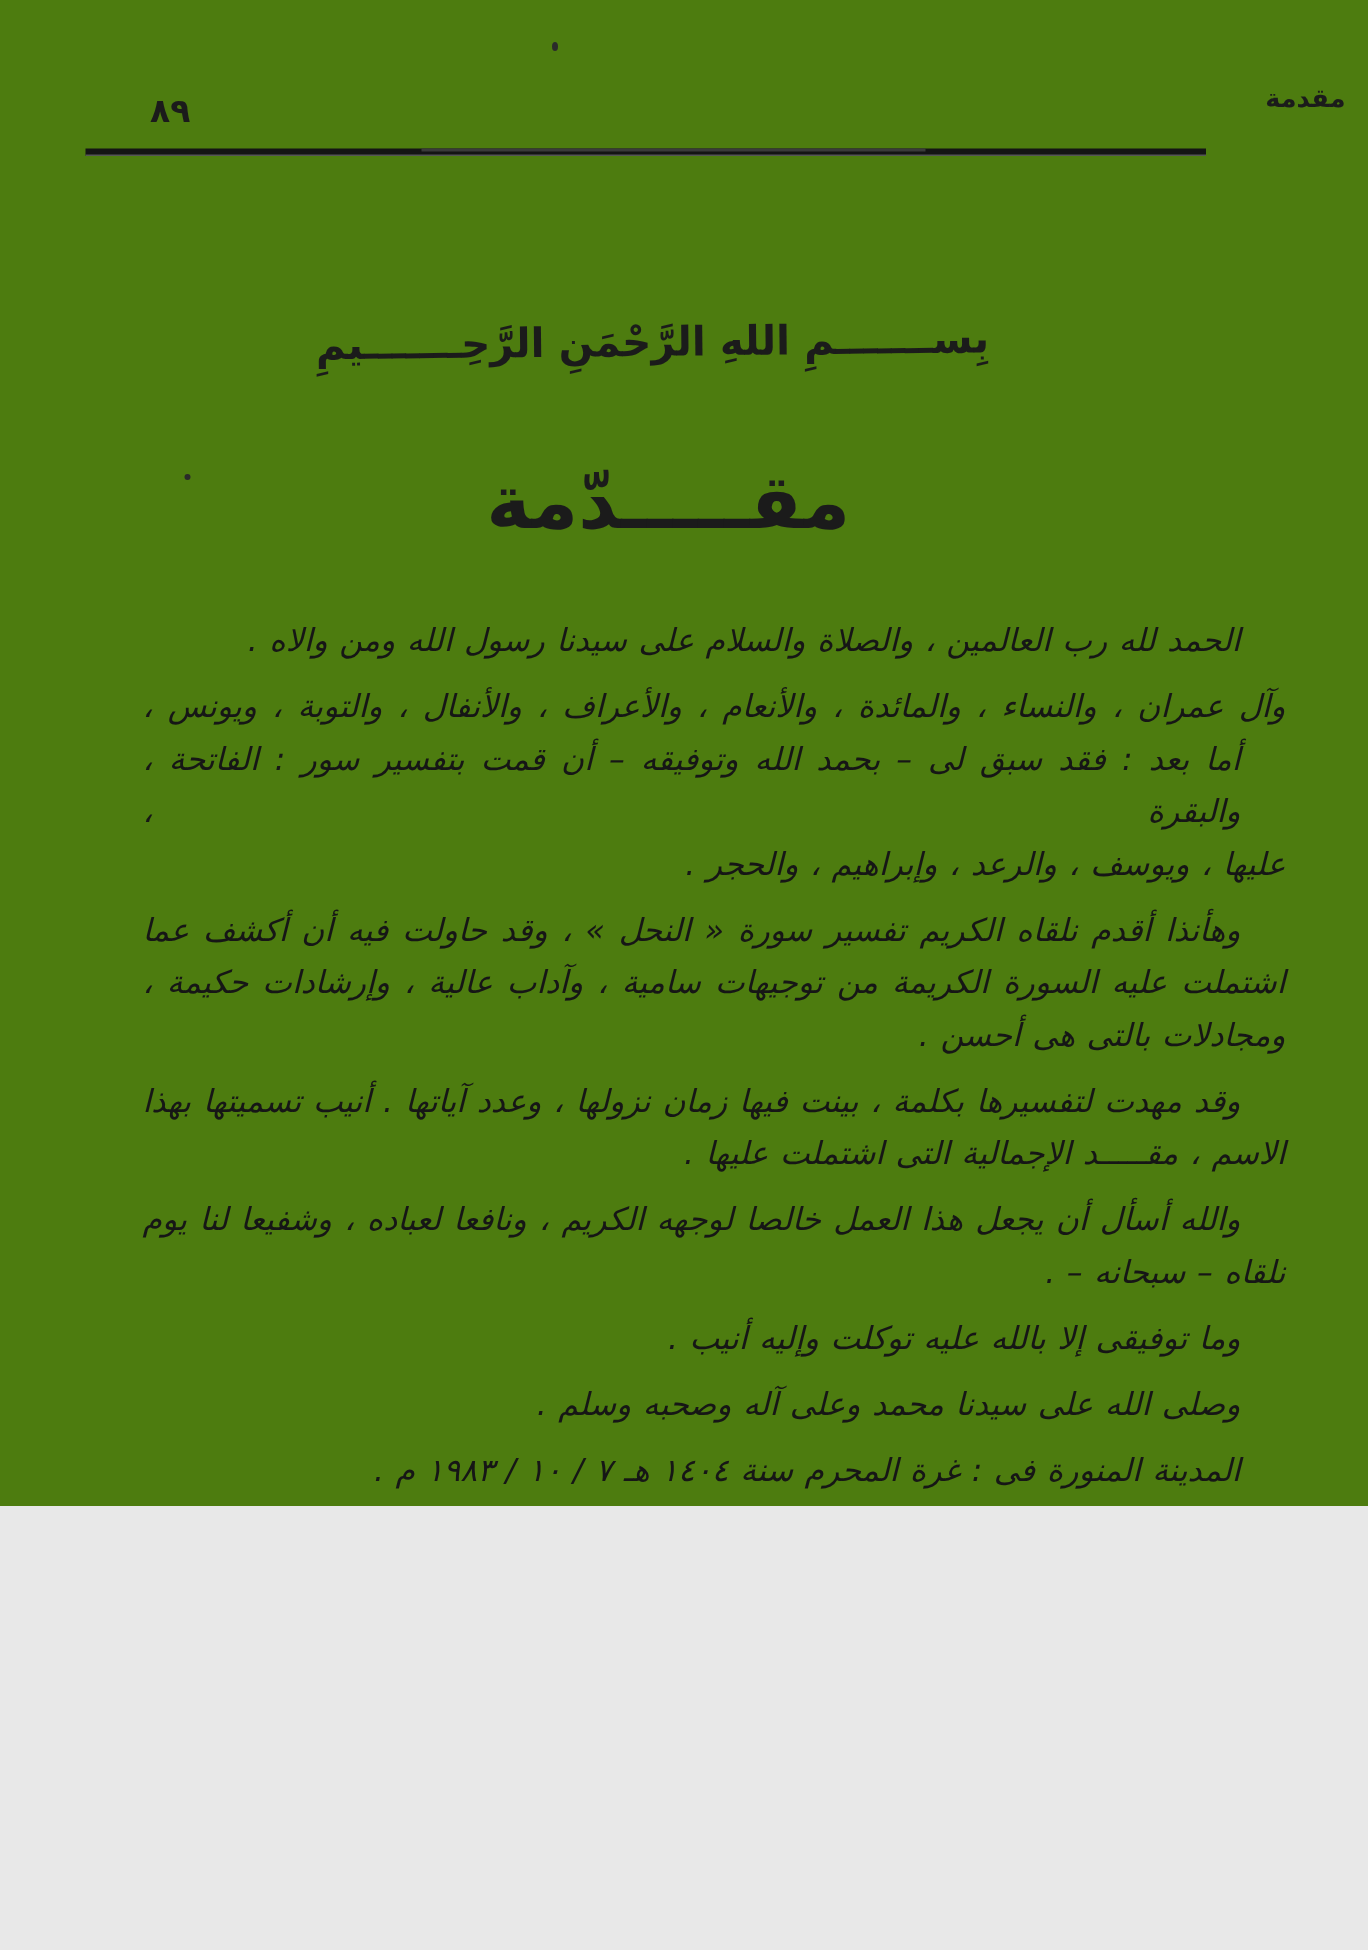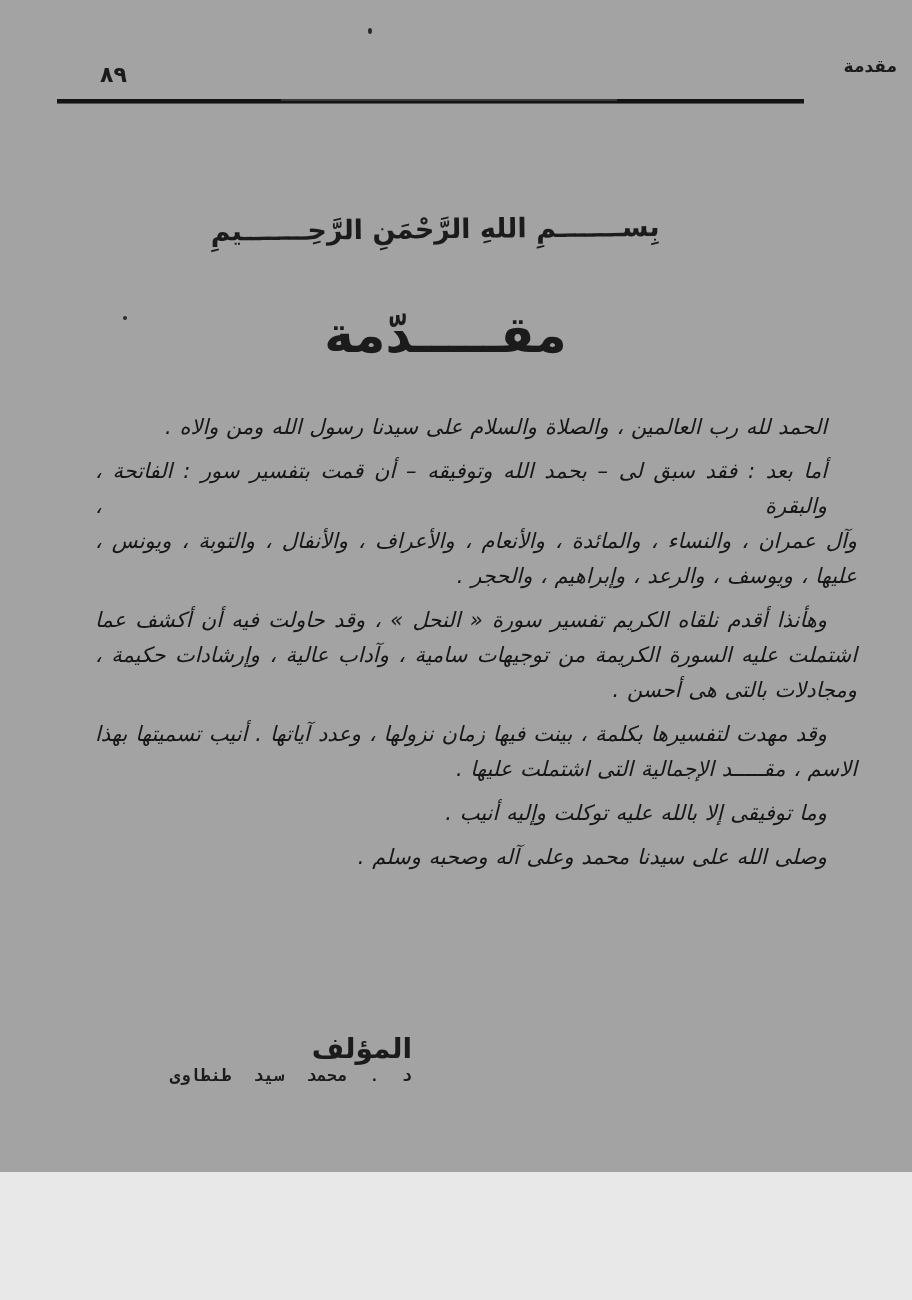--- a/index.html
+++ b/index.html
@@ -3,22 +3,22 @@
 <meta charset="utf-8">
 <style>
   html, body { margin: 0; padding: 0; }
   body {
     width: 912px; height: 1300px;
     background: #e8e8e8;
     font-family: "DejaVu Sans", sans-serif;
   }
   .page {
     position: relative;
-    width: 912px; height: 1172px;
-    background: #a3a3a3;
+    width: 912px; height: 1004px;
+    background: #4d7c0f;
     color: #1b1b1b;
     direction: rtl;
     overflow: hidden;
   }
 
   
   .page-number {
     position: absolute; top: 62px; left: 100px;
     font-size: 22px; font-weight: bold; letter-spacing: 1px;
     direction: rtl;
@@ -115,38 +115,45 @@
 
   <div class="main-title">
     <span>مقـــــدّمة</span>
   </div>
 
   <div class="body-text">
       <div class="para">
         <div class="line first last">الحمد لله رب العالمين ، والصلاة والسلام على سيدنا رسول الله ومن والاه .</div>
       </div>
       <div class="para">
+        <div class="line">وآل عمران ، والنساء ، والمائدة ، والأنعام ، والأعراف ، والأنفال ، والتوبة ، ويونس ،</div>
         <div class="line first">أما بعد : فقد سبق لى – بحمد الله وتوفيقه – أن قمت بتفسير سور : الفاتحة ، والبقرة ،</div>
-        <div class="line">وآل عمران ، والنساء ، والمائدة ، والأنعام ، والأعراف ، والأنفال ، والتوبة ، ويونس ،</div>
         <div class="line last">عليها ، ويوسف ، والرعد ، وإبراهيم ، والحجر .</div>
       </div>
       <div class="para">
         <div class="line first">وهأنذا أقدم نلقاه الكريم تفسير سورة « النحل » ، وقد حاولت فيه أن أكشف عما</div>
         <div class="line">اشتملت عليه السورة الكريمة من توجيهات سامية ، وآداب عالية ، وإرشادات حكيمة ،</div>
         <div class="line last">ومجادلات بالتى هى أحسن .</div>
       </div>
       <div class="para">
         <div class="line first">وقد مهدت لتفسيرها بكلمة ، بينت فيها زمان نزولها ، وعدد آياتها . أنيب تسميتها بهذا</div>
         <div class="line last">الاسم ، مقـــــد الإجمالية التى اشتملت عليها .</div>
       </div>
       <div class="para">
+        <div class="line first">والله أسأل أن يجعل هذا العمل خالصا لوجهه الكريم ، ونافعا لعباده ، وشفيعا لنا يوم</div>
+        <div class="line last">نلقاه – سبحانه – .</div>
+      </div>
+      <div class="para">
         <div class="line first last">وما توفيقى إلا بالله عليه توكلت وإليه أنيب .</div>
       </div>
       <div class="para">
         <div class="line first last">وصلى الله على سيدنا محمد وعلى آله وصحبه وسلم .</div>
+      </div>
+      <div class="para">
+        <div class="line first last">المدينة المنورة فى : غرة المحرم سنة ١٤٠٤ هـ ٧ / ١٠ / ١٩٨٣ م .</div>
       </div>
     </div>
 
   <div class="signature">
     <div class="signature-label">المؤلف</div>
     <div class="signature-name">د . محمد سيد طنطاوى</div>
   </div>
 
 </div>
 

